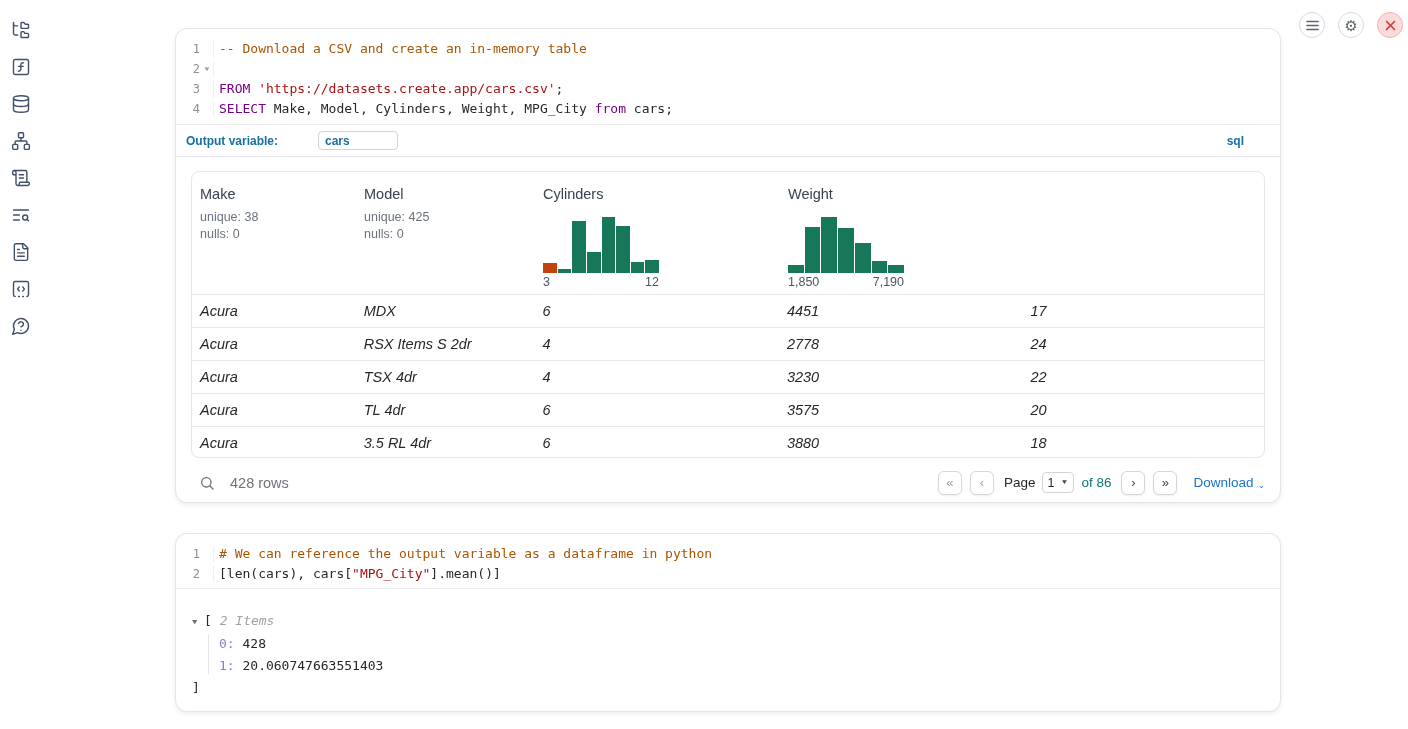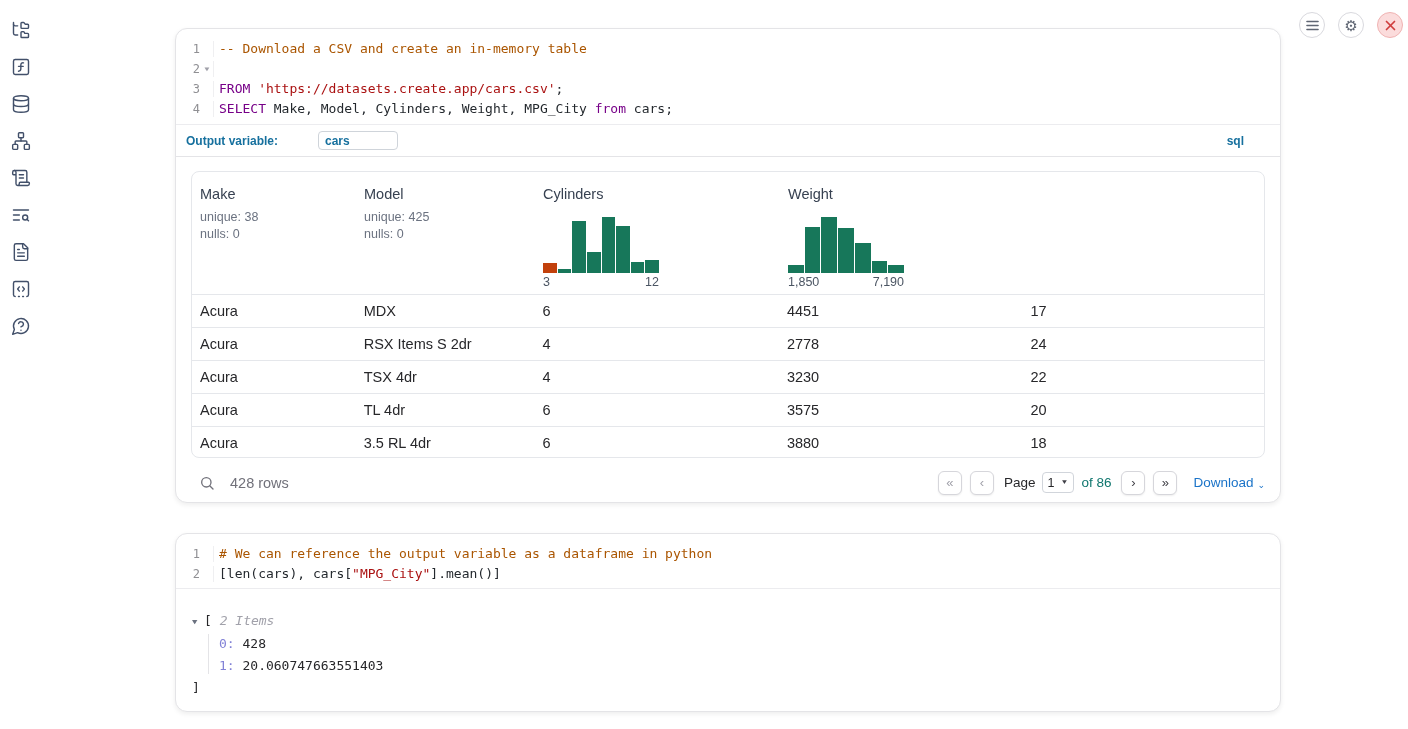--- a/index.html
+++ b/index.html
@@ -43,21 +43,21 @@
   .thead { display:flex; height:122px; }
   .th { position:relative; padding:14px 0 0 8px; cursor:pointer; }
   .th-title { font-size:14.5px; color:#374151; }
   .th-stat { font-size:12.5px; color:#6b7280; line-height:17px; }
   .th-stats { margin-top:7px; }
   .hist { position:absolute; left:8px; bottom:5px; width:116px; }
   .hist-bars { display:flex; align-items:flex-end; gap:1px; height:56px; }
   .hist-bar { flex:1; }
   .hist-labels { display:flex; justify-content:space-between; font-size:12.5px; color:#4b5563; margin-top:2px; }
   .trow { display:flex; height:33px; border-top:1px solid #e5e7eb; align-items:center; }
-  .td { padding-left:8px; font-size:14.5px; color:#27272a; overflow:hidden; white-space:nowrap; }
+  .td { padding-left:8px; font-size:14.5px; color:#27272a; overflow:hidden; white-space:nowrap;font-style:italic; }
 
   
   .tfoot { position:absolute; left:15px; right:15px; top:437px; height:33px; display:flex; align-items:center; }
   .search-ic { margin-left:8px; width:16px; height:16px; color:#71717a; cursor:pointer; }
   .rowcount { margin-left:15px; font-size:14.5px; color:#71717a; }
   .pager { margin-left:auto; display:flex; align-items:center; }
   .pg-btn { width:24px; height:24px; border:1px solid #d6d6db; border-radius:6px; background:#fff; box-shadow:0 1px 2px rgba(0,0,0,.07); display:flex; align-items:center; justify-content:center; font-size:13px; cursor:pointer; margin-right:8px; }
   .pg-btn.dim { color:#a1a1aa; }
   .pg-btn.dark { color:#3f3f46; }
   .pg-label { font-size:13.5px; color:#27272a; margin:0 6px 0 2px; }

